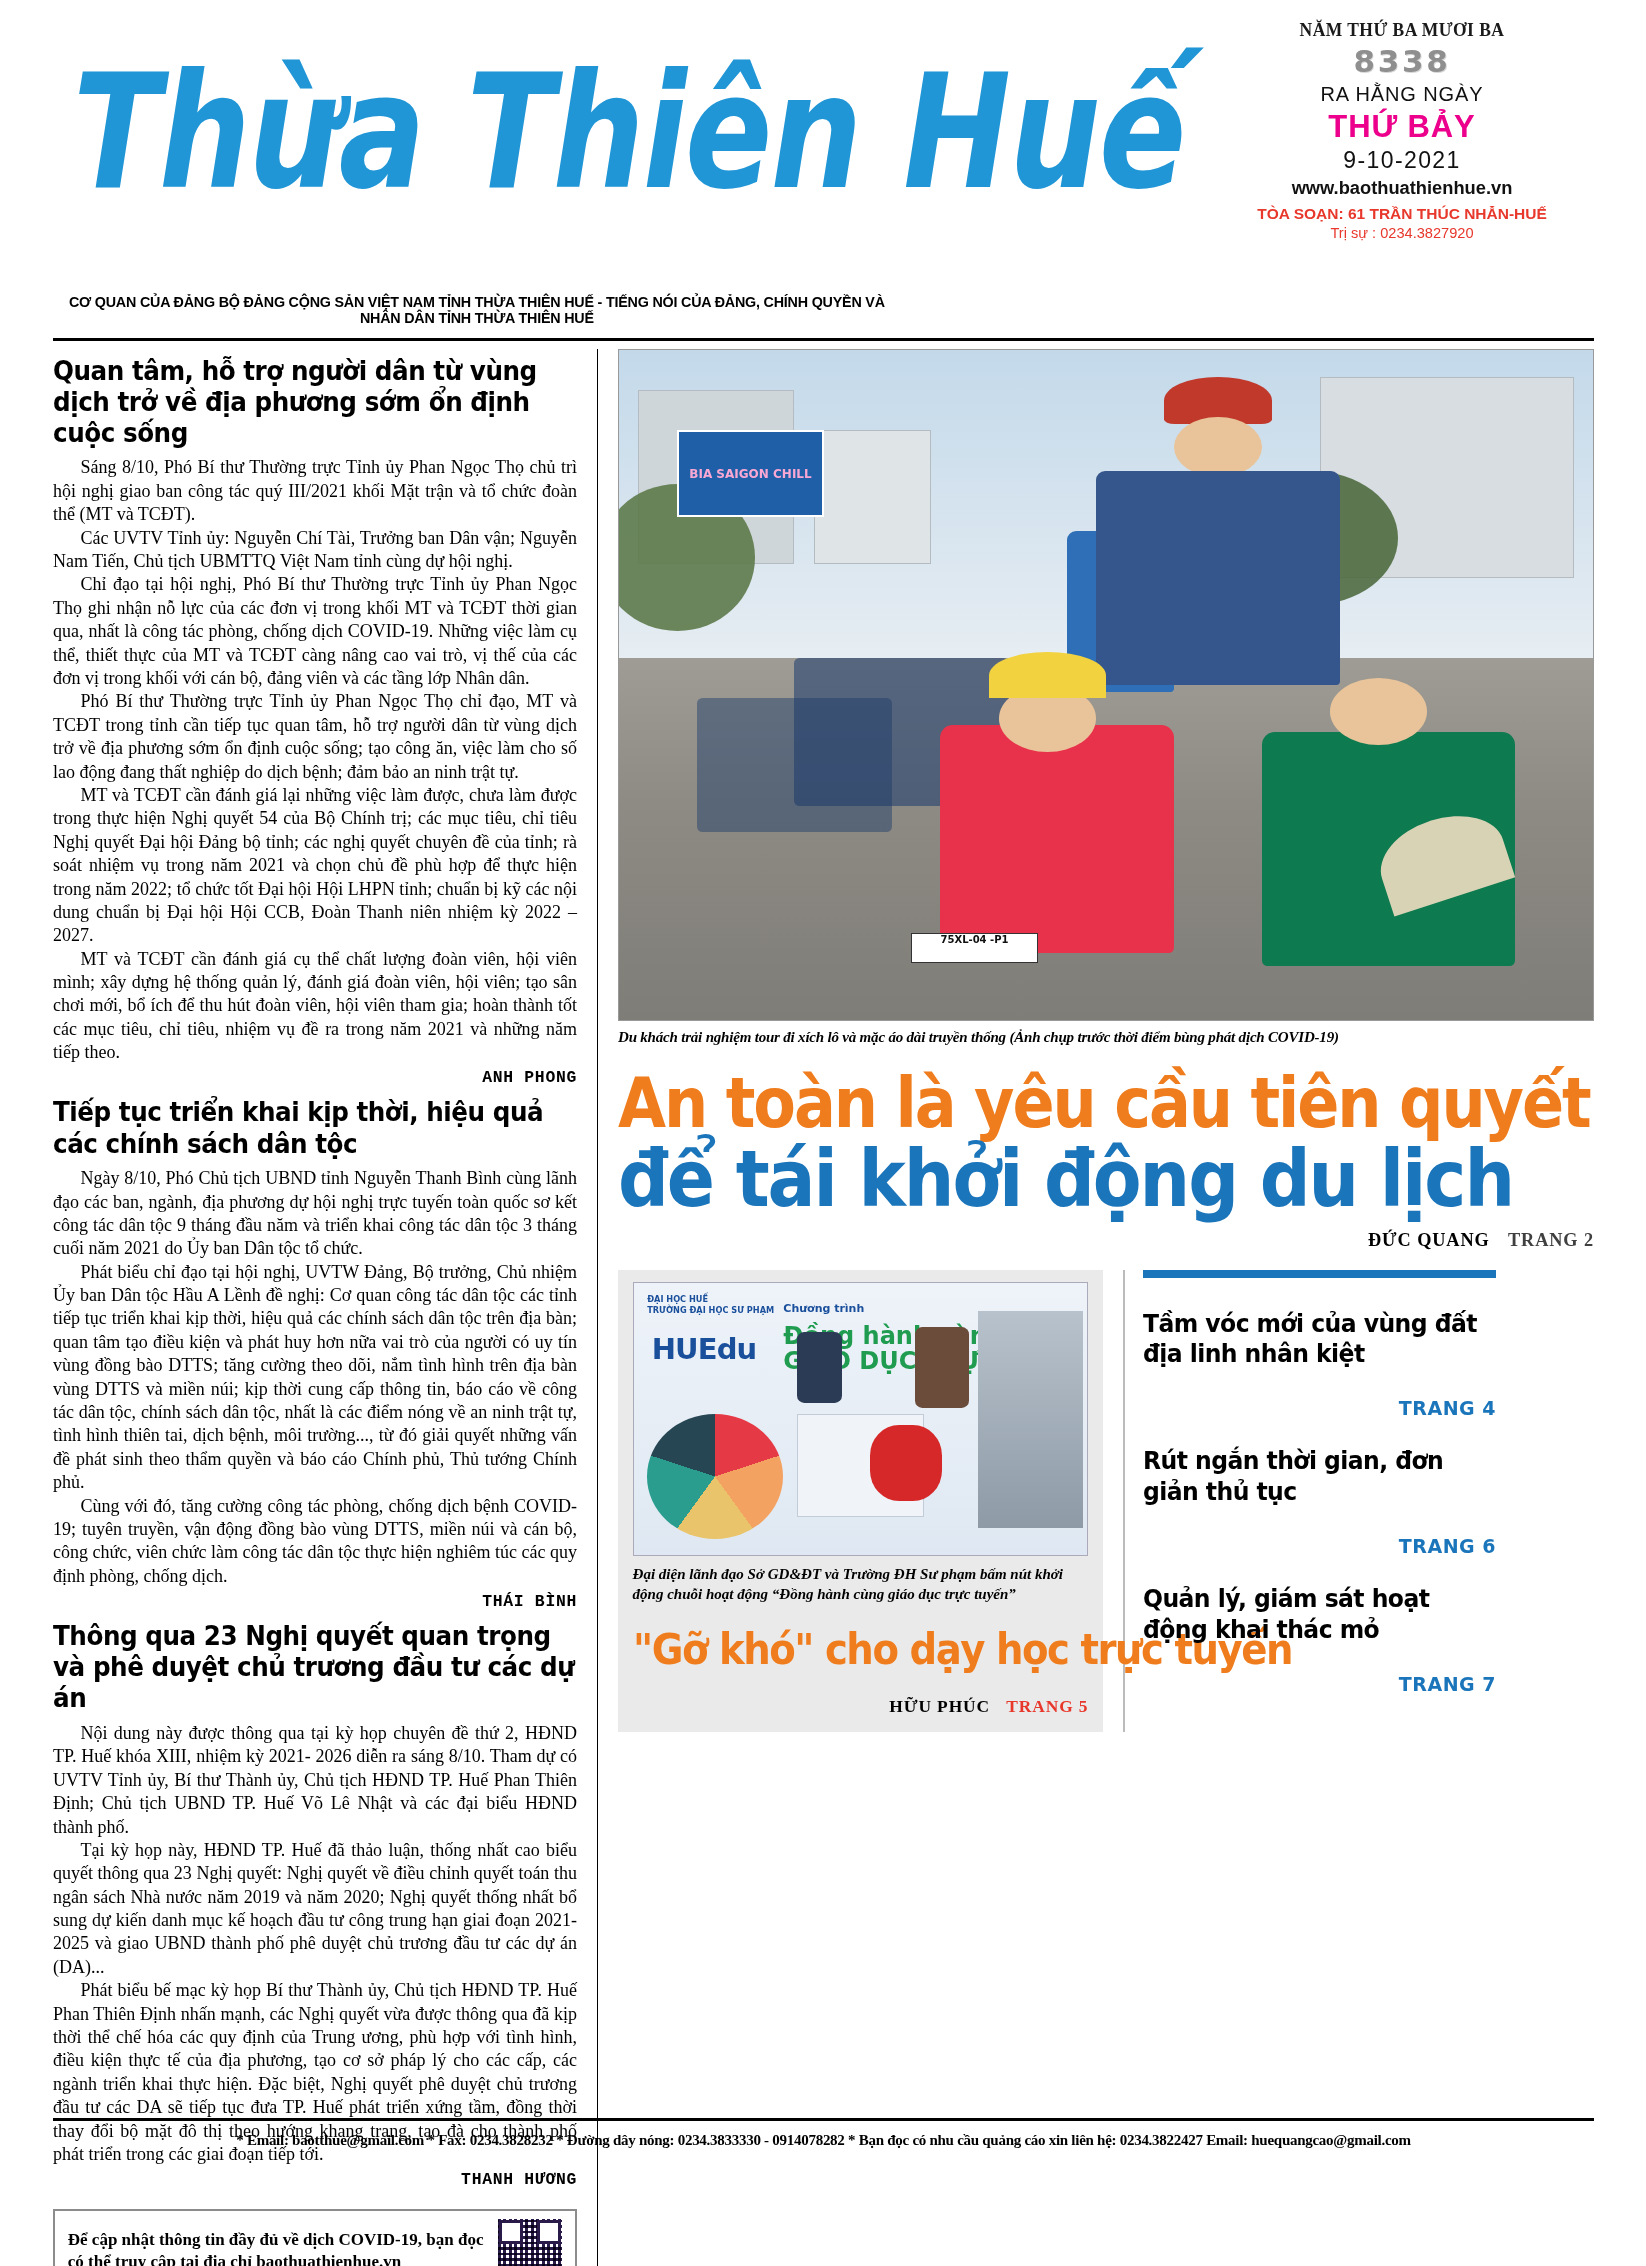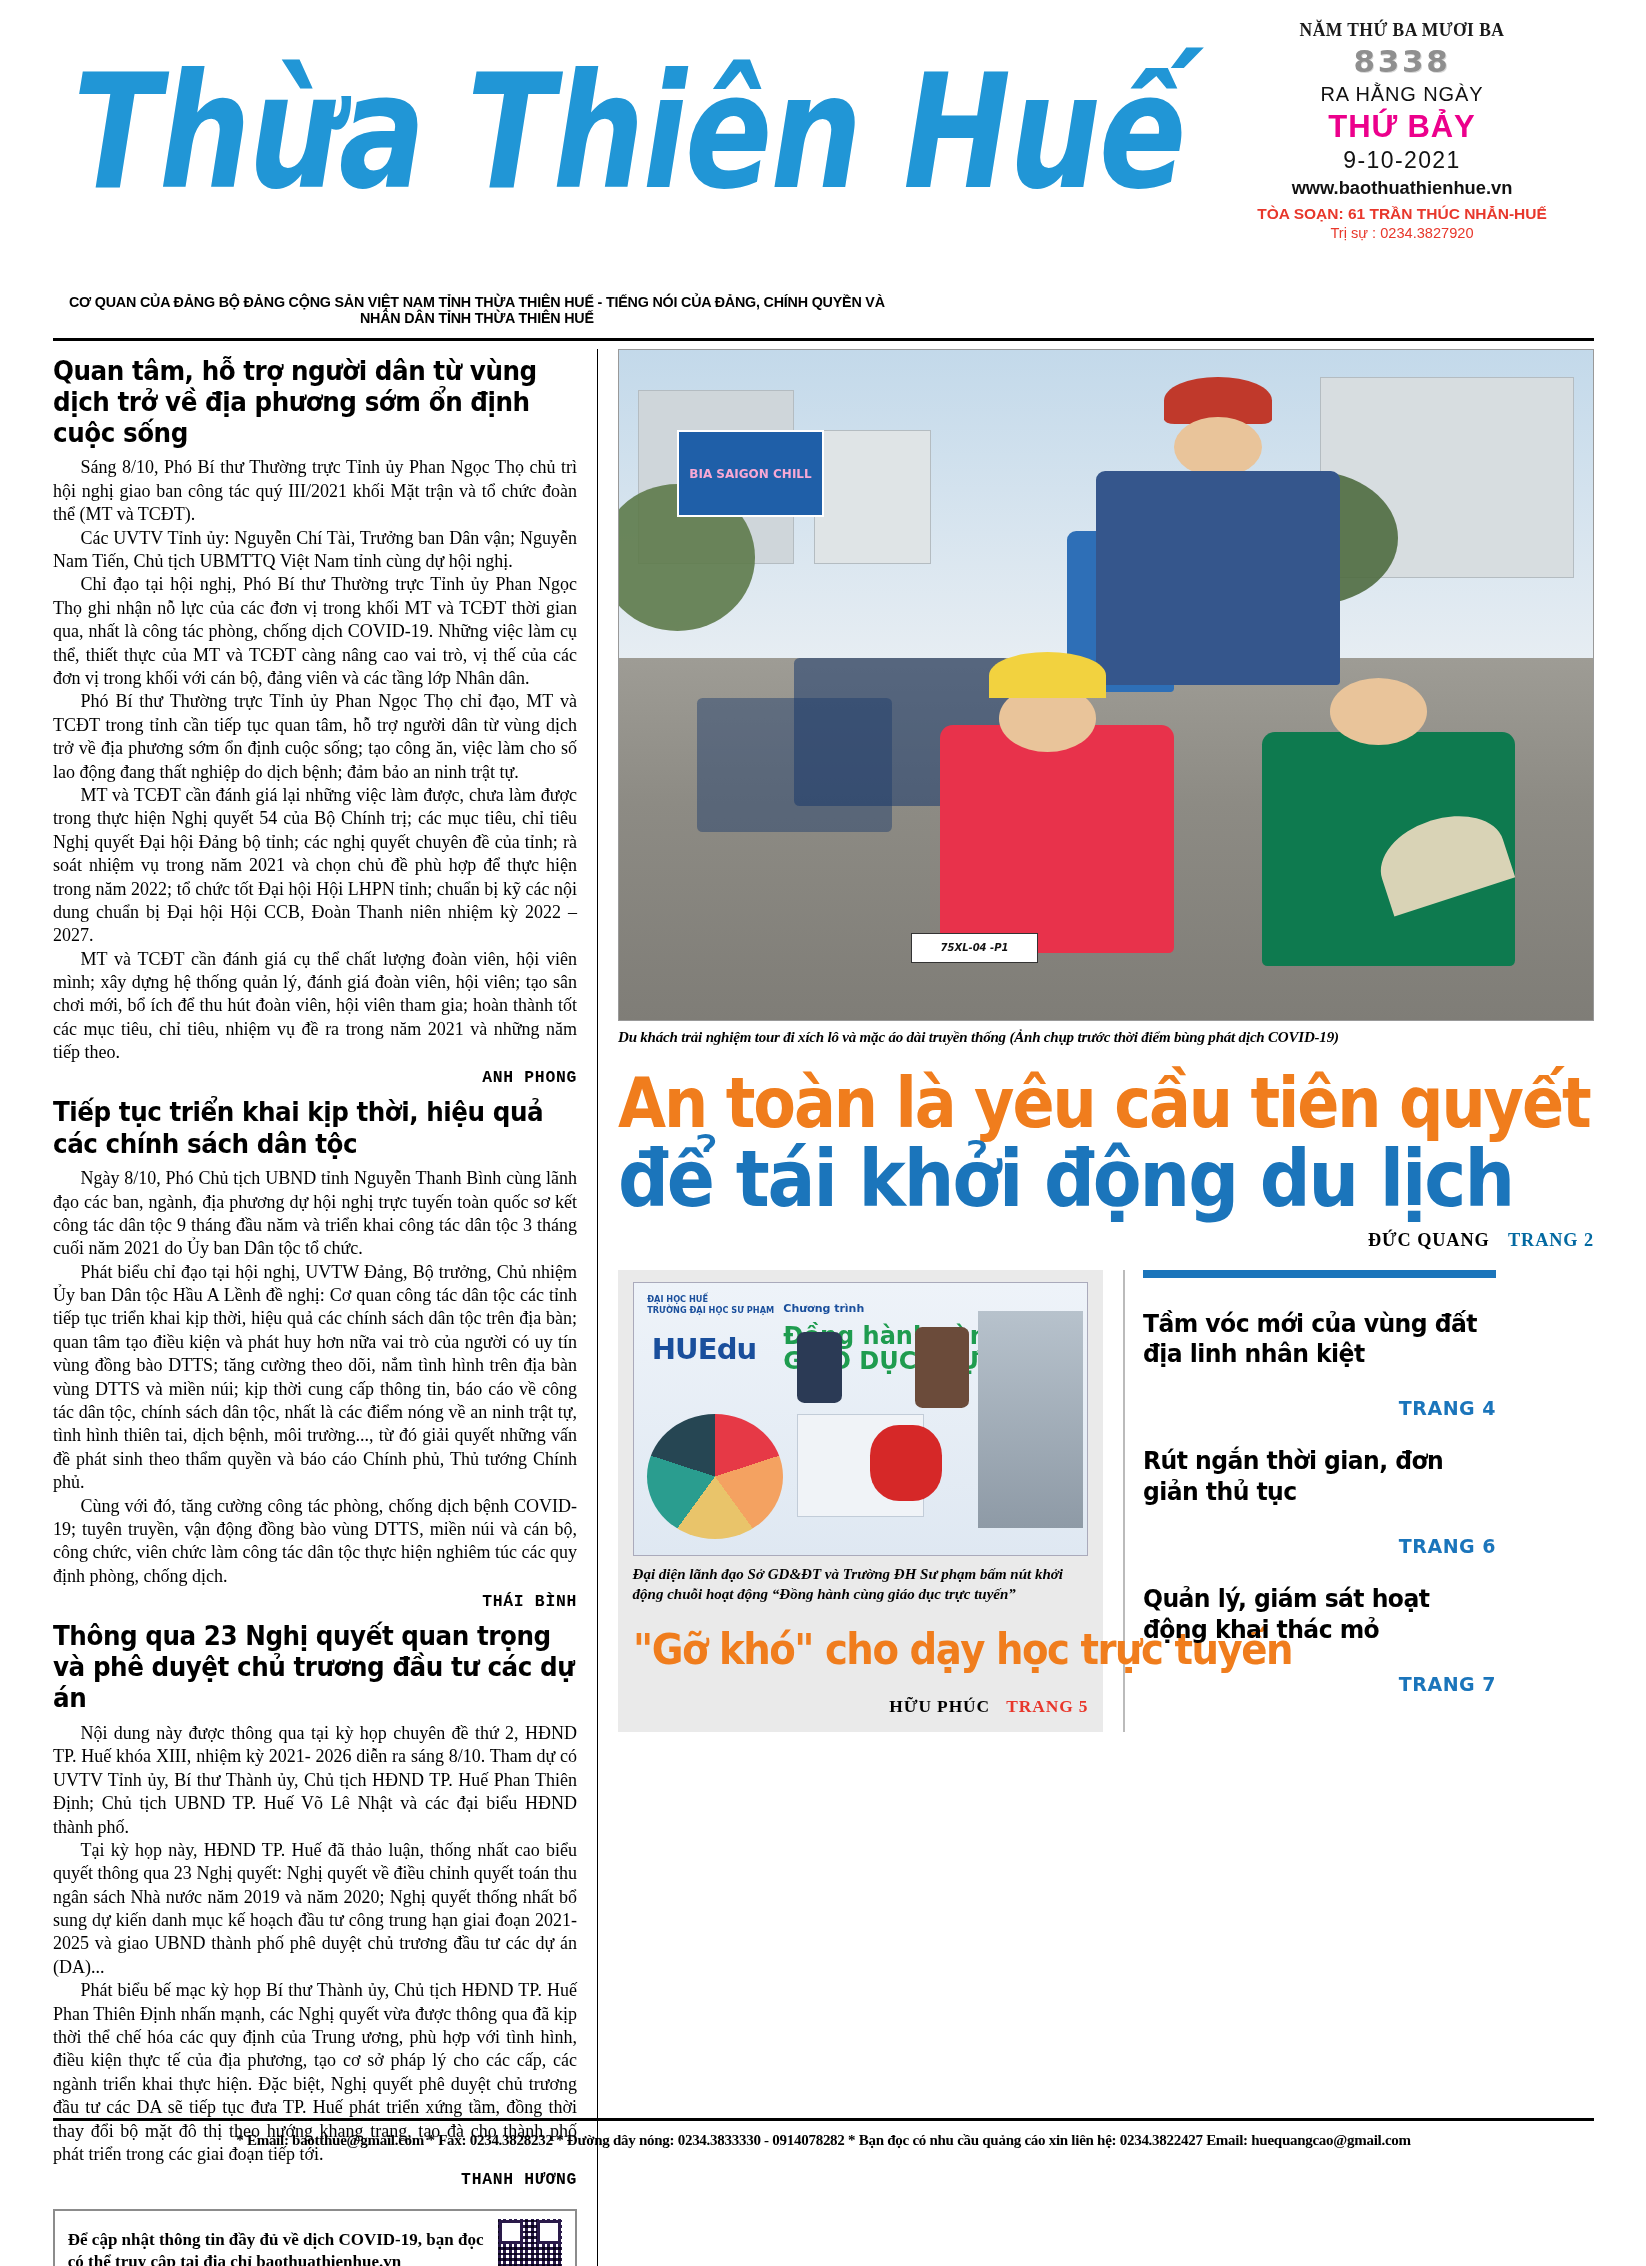--- a/index.html
+++ b/index.html
@@ -161,21 +161,21 @@
     white-space: nowrap;
   }
   .big-head .l1 { font-size: 69px; color: #f07d1d; display:block; margin-top: 24px;}
   .big-head .l2 { font-size: 79px; color: #1b75bb; display:block; margin-top: 3.7px;}
 
   .big-credit {
     text-align: right; margin-top: 12.8px;
     font-family: "Liberation Serif", serif;
     font-size: 18.3px; font-weight: bold; letter-spacing: 0.9px;
   }
-  .big-credit .red { color: #0369a1; margin-left: 12.8px; }
+  .big-credit .red { color: #404040; margin-left: 12.8px; }
 
   .lower { display: flex; gap: 20px; margin-top: 18.3px; }
   .lower-left { width: 485px; background: #eaeaea; padding: 12.8px 14.6px 14.6px 14.6px; }
   .lower-right { width: 373px; padding-left: 18.3px; border-left: 2.7px solid #bbb; }
 
   .photo-sub {
     width: 100%; height: 274px; overflow:hidden; position: relative;
     border: 0.9px solid #aab;
     background: linear-gradient(#f4f7fb 0%, #eef2f8 48%, #e3e8ef 100%);
   }
@@ -234,21 +234,21 @@
   .billboard{ position:absolute; background:#1f5fa8; border:2.7px solid #fff; color:#f9a8d4;
               font-family:"DejaVu Sans",sans-serif; font-weight:bold; font-size:12px;
               display:flex; align-items:center; justify-content:center; text-align:center;}
   .cyclo { position:absolute; background:#1b3a6b; border-radius:5.5px; }
   .person-red{ position:absolute; background:#e8324b; border-radius:12.8px 12.8px 5.5px 5.5px;}
   .person-green{ position:absolute; background:#0e7a4f; border-radius:12.8px 12.8px 5.5px 5.5px;}
   .face { position:absolute; background:#e9c49a; border-radius:50%; }
   .hat { position:absolute; background:#f2d23f; border-radius:50% 50% 0 0;}
   .plate{ position:absolute; background:#fff; border:1.8px solid #333; color:#111;
           font-family:"DejaVu Sans",sans-serif; font-weight:bold; font-size:10px;
-          display:flex;align-items:center;justify-content:center;font-style:italic;}
+          display:flex;align-items:flex-start;justify-content:center;}
   .capbig{ position:absolute; background:#c0392b; border-radius:50% 50% 10% 10%;}
   .shirt-blue{ position:absolute; background:#2e6fb7; border-radius:9.1px 9.1px 3.7px 3.7px;}
 
   .stage-bg{ position:absolute; inset:0; background: linear-gradient(#eef3f9,#dfe8f2); }
   .hue-logo{ position:absolute; color:#1a4f9c; font-family:"DejaVu Sans",sans-serif;
              font-weight:bold; }
   .rainbow{ position:absolute; border-radius:50%; }
   .flowers{ position:absolute; background:#d62828; border-radius:50%; }
   .podium{ position:absolute; background:#f0f3f7; border:0.9px solid #c2ccd8;}
 </style>

